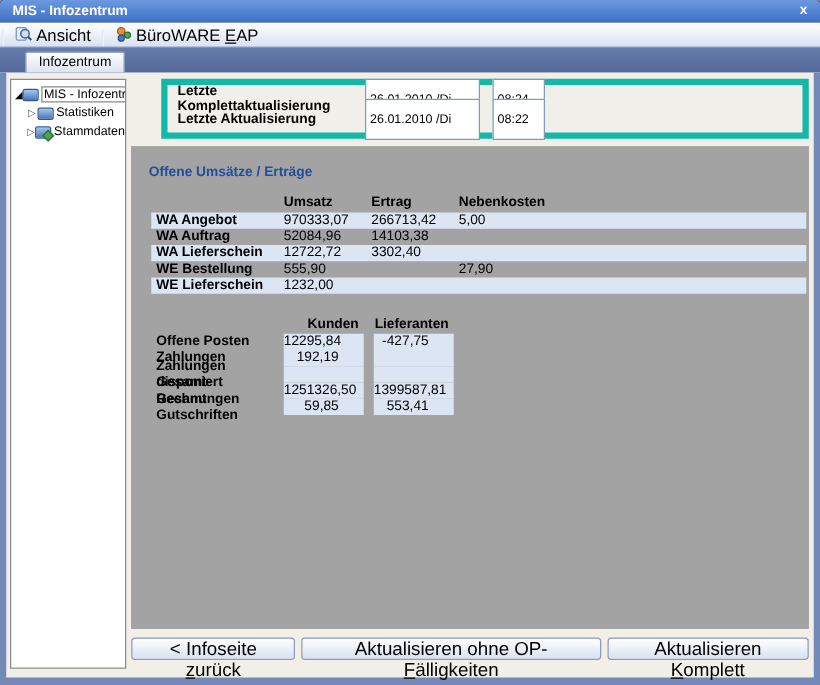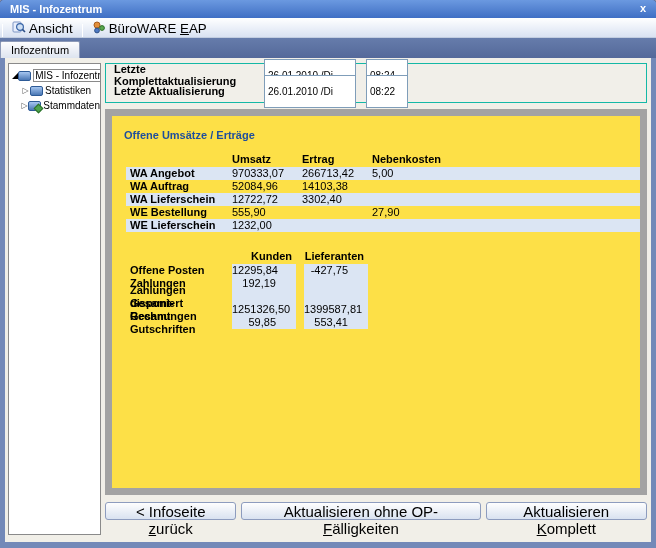--- a/index.html
+++ b/index.html
@@ -17,21 +17,21 @@
                font-size:11px; cursor:default; line-height:13px; }
 
   
   .toolbar { height:20px; background:linear-gradient(#ffffff,#d9e2f2);
              display:flex; align-items:flex-end; border-bottom:1px solid #c2cde0; }
   .grip { width:1px; height:13px; background:#aab6cd; border-right:1px solid #fff; margin:0 3px 0 2px; }
   .tbtn { display:flex; align-items:center; gap:3px; padding:1px 5px; height:18px; border:1px solid transparent; }
   .tsep { width:1px; height:13px; background:#aab6cd; border-right:1px solid #fff; margin:0 3px; }
 
   
-  .tabstrip { height:20px; background:linear-gradient(#667cab,#54699a); padding-left:0; }
+  .tabstrip { height:20px; background:linear-gradient(#667cab,#54699a); padding-left:20px; }
   .tab { display:inline-block; height:17px; margin-top:3px;
          background:linear-gradient(#fdfdfe,#dde4ef); border:1px solid #8d9ab8; border-bottom:none;
          border-radius:2px 2px 0 0; padding:2px 10px 0; }
 
   
   .content { height:490px; border-left:5px solid #7389b8; border-right:5px solid #7389b8;
              border-bottom:6px solid #7389b8; background:#f1efe8; display:flex;
              padding:5px 4px 0 3px; }
 
   
@@ -45,28 +45,28 @@
                background:linear-gradient(#a6c6f0,#4a77b4); border:1px solid #2d5a96;
                border-radius:2px; margin:0 2px 0 0; position:relative; }
   .node-icon.pencil:after { content:""; position:absolute; right:-2px; bottom:-2px;
                width:5px; height:5px; background:#4da34d; border:1px solid #2c6e2c; transform:rotate(45deg); }
   .tree-label { font-size:10px; }
   .tree-label.selected { border:1px solid #8a8a8a; padding:0 1px; }
 
   
   .right { flex:1; margin-left:4px; display:flex; flex-direction:column; }
 
-  .update-box { background:#f1efe9; border:1px solid #14b8a6; padding:3px 8px; }
+  .update-box { background:#f1efe9; border:5px solid #14b8a6; padding:3px 8px;margin-left:24px; }
   .update-row { display:flex; align-items:center; height:16px; }
   .update-label { width:150px; font-weight:bold; }
   .field { height:33px; border:1px solid #7f9db9; background:#fff;
            font-family:"Liberation Sans",sans-serif; font-size:10px; padding:0 3px; color:#000; }
   .field.date { width:92px; } .field.time { width:42px; margin-left:10px; }
 
-  .main-panel { margin-top:6px; background:#fde047; border:7px solid #a3a3a3;
+  .main-panel { margin-top:6px; background:#a3a3a3; border:2px solid #a3a3a3;
                 height:386px; padding:13px 0 0 12px; }
   .section-title { color:#1f4e9c; font-weight:bold; margin-bottom:12px; }
 
   .tbl { margin-left:2px; }
   .trow { display:flex; height:13px; line-height:13px; align-items:center; }
   .trow.hl { background:#dbe5f3; }
   .t-label { width:106px; font-weight:bold; padding-left:4px; }
   .t-hlabel { width:106px; }
   .t-val { width:70px; padding-right:4px; }
   .t-head { font-weight:bold; }

